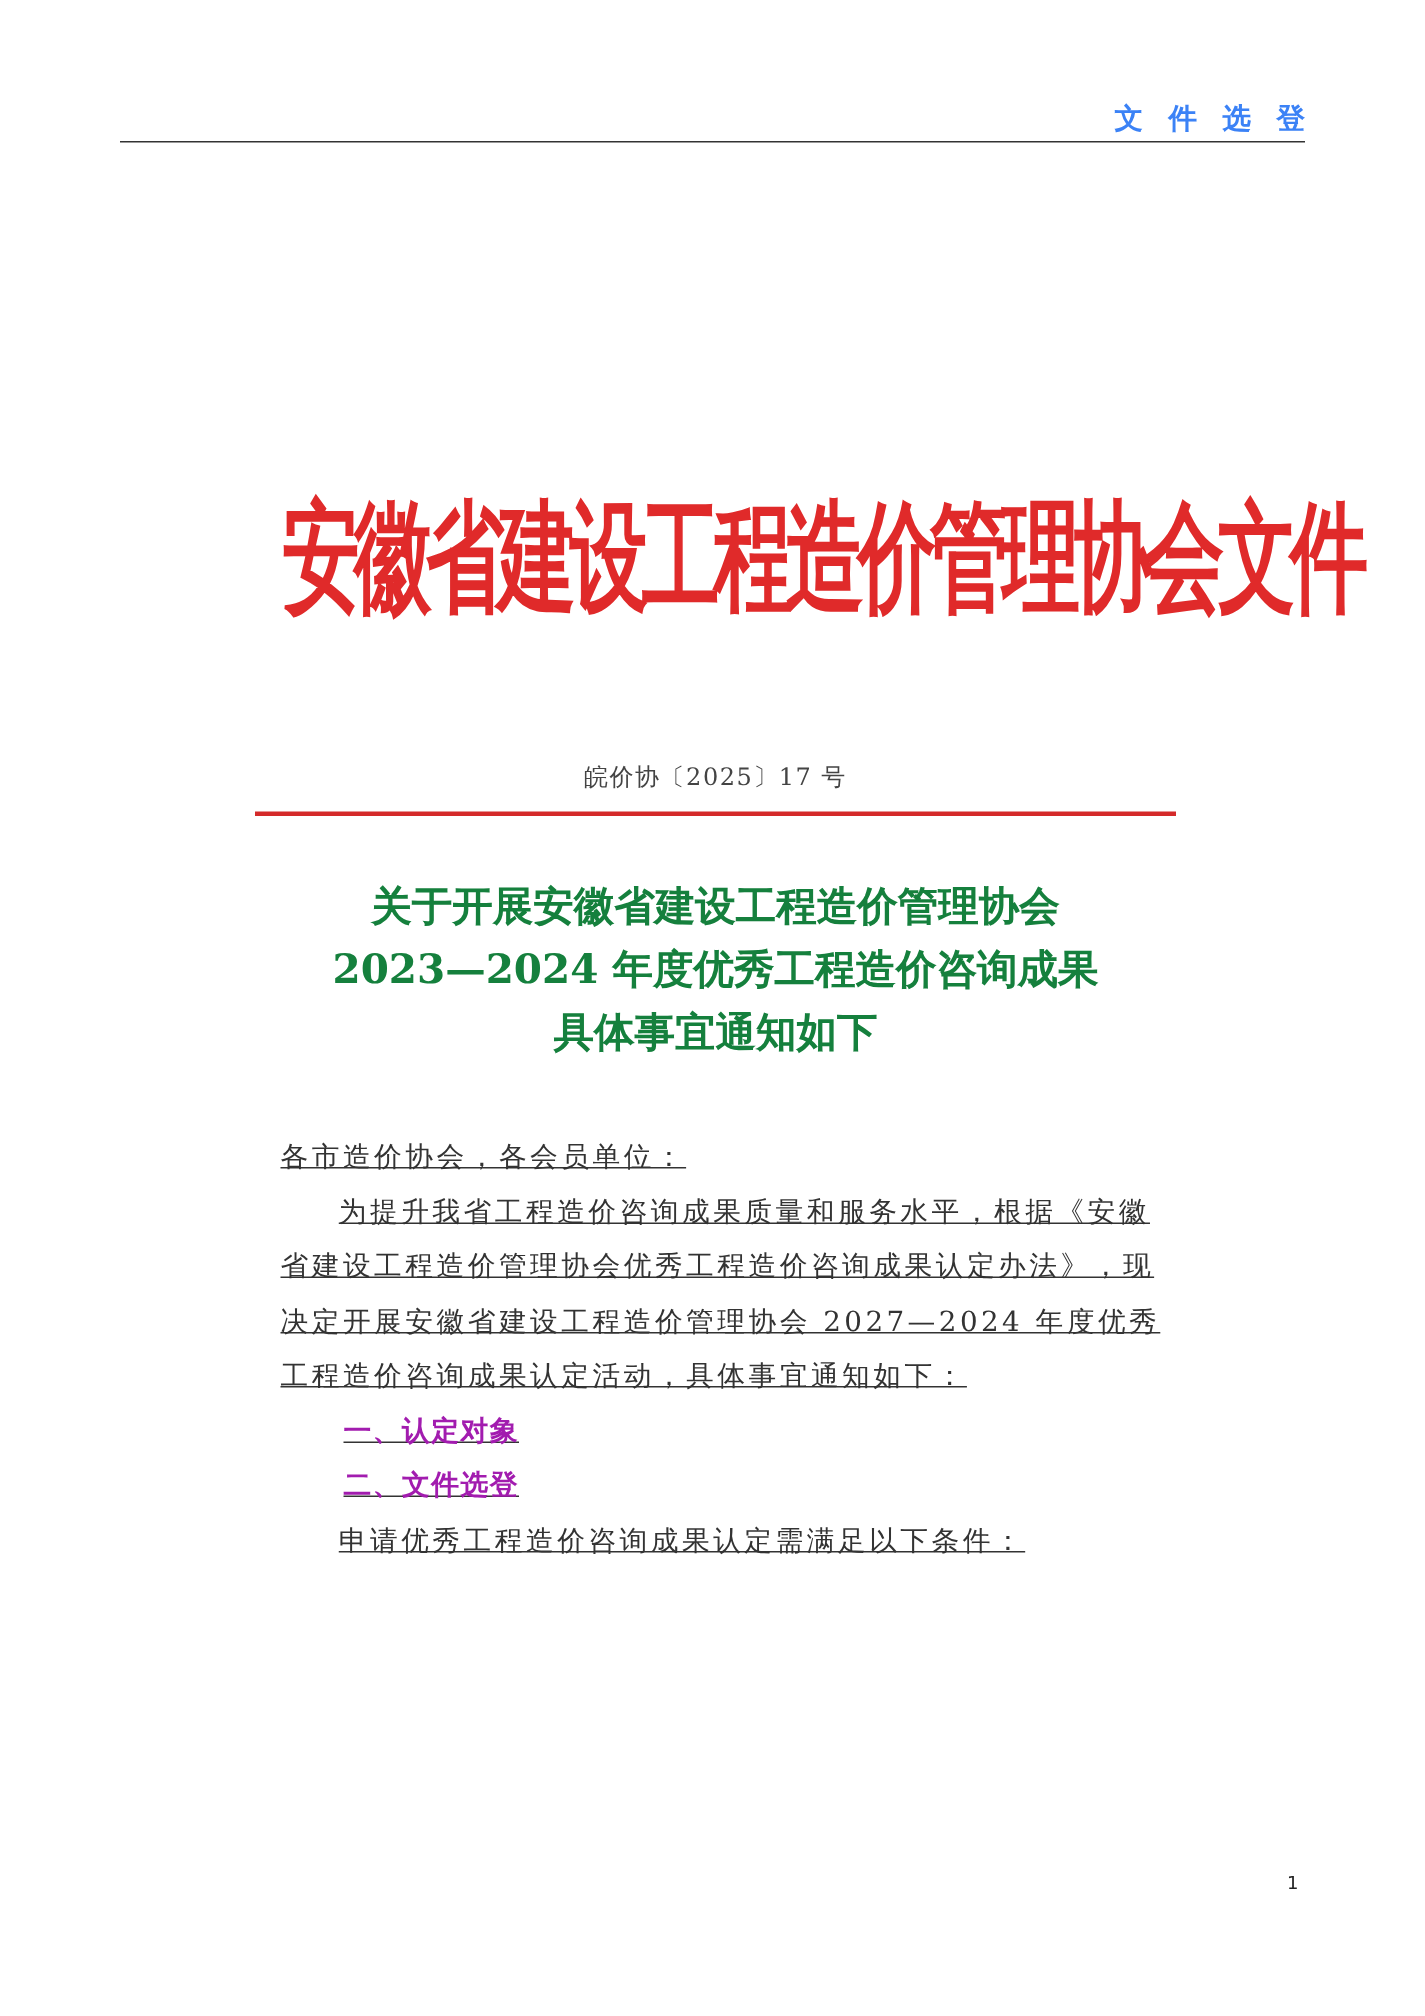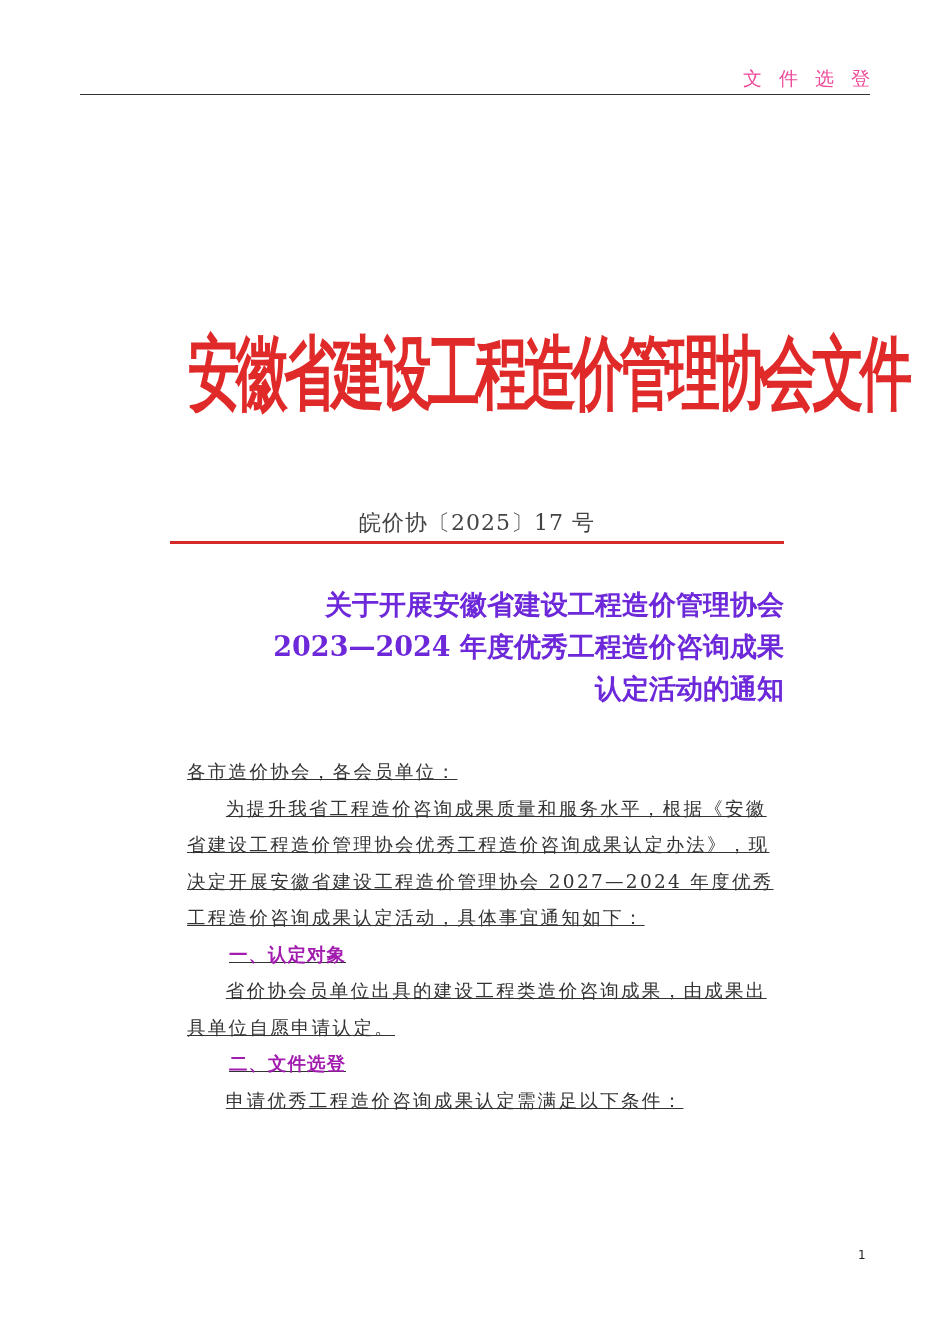--- a/index.html
+++ b/index.html
@@ -3,42 +3,42 @@
   <meta charset="utf-8">
   <style>
     html, body { margin: 0; padding: 0; }
     body {
       width: 950px; height: 1344px; background: #ffffff; position: relative; overflow: hidden;
       font-family: "DejaVu Serif", "Liberation Serif", serif; color: #222;
     }
     .running-head {
       position: absolute; left: 80px; width: 790px; top: 66px; height: 28px;
       text-align: right; font-family: "DejaVu Sans", "Liberation Sans", sans-serif;
-      font-weight: normal; font-size: 19px; letter-spacing: 17px; color: #ec4899;
+      font-weight: bold; font-size: 19px; letter-spacing: 17px; color: #3b82f6;
       padding-right: 0;
     }
     .running-head span { margin-right: -17px; }
     .head-rule { position: absolute; left: 80px; width: 790px; top: 94px; height: 0; border-top: 1.5px solid #333; }
 
     .masthead {
       position: absolute; left: 188px; width: 590px; top: 328px; height: 90px;
       color: #e02a2a; font-family: "DejaVu Serif", "Liberation Serif", serif;
       font-weight: bold; font-size: 52px; line-height: 90px; white-space: nowrap;
       text-align: center; letter-spacing: -4px;
       transform: scaleY(1.55); transform-origin: center;
     }
     .doc-number {
       position: absolute; left: 170px; width: 614px; top: 508px;
-      text-align: center; font-size: 22px; color: #444; letter-spacing: 1px;
+      text-align: center; font-size: 16px; color: #444; letter-spacing: 1px;
     }
     .red-rule { position: absolute; left: 170px; width: 614px; top: 541px; height: 3px; background: #d42a2a; }
 
     .title {
       position: absolute; left: 170px; width: 614px; top: 584px;
-      text-align: right; font-weight: bold; font-size: 27px; line-height: 42px; color: #6d28d9;
+      text-align: center; font-weight: bold; font-size: 27px; line-height: 42px; color: #15803d;
     }
     .title div { white-space: nowrap; }
 
     .body-text {
       position: absolute; left: 187px; width: 590px; top: 754px;
       font-size: 18.5px; line-height: 36.5px; color: #333; letter-spacing: 2.3px; text-decoration: underline;
     }
     .para { margin: 0; }
     .indent { text-indent: 2.1em; }
     .heading {
@@ -57,25 +57,24 @@
 <div class="head-rule"></div>
 
 <div class="masthead">安徽省建设工程造价管理协会文件</div>
 
 <div class="doc-number">皖价协〔2025〕17 号</div>
 <div class="red-rule"></div>
 
 <div class="title">
   <div>关于开展安徽省建设工程造价管理协会</div>
   <div>2023—2024 年度优秀工程造价咨询成果</div>
-  <div>认定活动的通知</div>
+  <div>具体事宜通知如下</div>
 </div>
 
 <div class="body-text">
   <p class="para">各市造价协会，各会员单位：</p>
   <p class="para indent">为提升我省工程造价咨询成果质量和服务水平，根据《安徽省建设工程造价管理协会优秀工程造价咨询成果认定办法》，现决定开展安徽省建设工程造价管理协会 2027—2024 年度优秀工程造价咨询成果认定活动，具体事宜通知如下：</p>
   <div class="heading">一、认定对象</div>
-  <p class="para indent">省价协会员单位出具的建设工程类造价咨询成果，由成果出具单位自愿申请认定。</p>
   <div class="heading">二、文件选登</div>
   <p class="para indent">申请优秀工程造价咨询成果认定需满足以下条件：</p>
 </div>
 
 <div class="page-number">1</div>
 
 </body></html>

